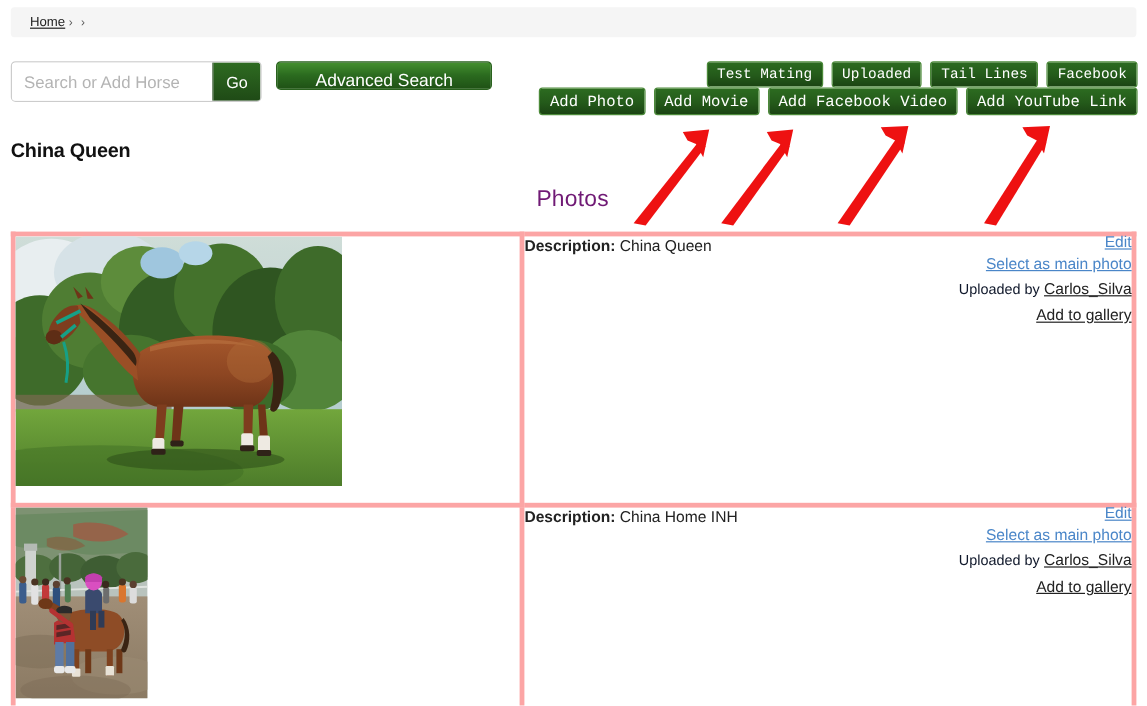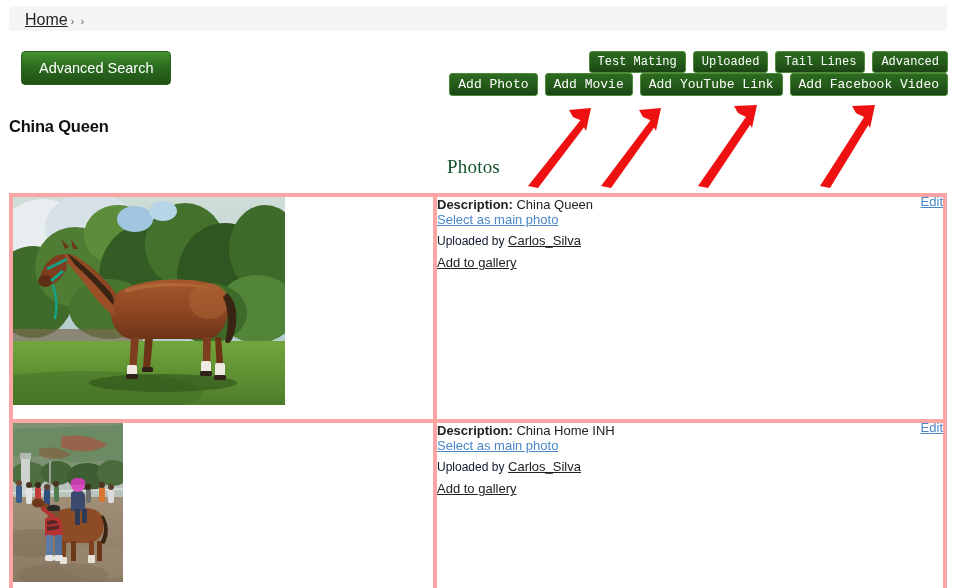--- a/index.html
+++ b/index.html
@@ -28,21 +28,21 @@
     background: #f5f5f5;
     border-radius: 3px;
     box-sizing: border-box;
     padding: 5px 0 0 16px;
     font-size: 12.5px;
     white-space: nowrap;
   }
   .breadcrumb-link {
     color: #222222;
     text-decoration: underline;
-    font-size: 16px;
+    font-size: 11px;
     cursor: pointer;
   }
   .breadcrumb-sep {
     color: #5a5a5a;
     font-size: 10px;
     padding-left: 3px;
     letter-spacing: 2px;
   }
 
   
@@ -82,23 +82,23 @@
     font-size: 13.5px;
     font-family: "Liberation Sans", sans-serif;
     cursor: pointer;
     text-align: center;
     line-height: 34px;
     padding: 0;
     border-left: 1px solid #1f4a16;
   }
   .adv-search-button {
     margin-left: 12px;
-    height: 34px;
+    height: 24px;
     box-sizing: border-box;
-    padding: 0 17px;
+    padding: 0 32px;
     line-height: 32px;
     border: 1px solid #29621d;
     border-radius: 4px;
     background: linear-gradient(to bottom, #44902f 0%, #2b6b1f 48%, #1f5115 100%);
     color: #ffffff;
     font-size: 14.5px;
     font-family: "Liberation Sans", sans-serif;
     cursor: pointer;
     white-space: nowrap;
   }
@@ -158,23 +158,23 @@
     left: 0; top: 0;
     width: 956px; height: 588px;
     pointer-events: none;
   }
 
   
   .photos-heading {
     position: absolute;
     left: 447px;
     top: 156px;
-    font-family: Liberation Serif, serif;
+    font-family: Liberation Sans, sans-serif;
     font-size: 19px;
-    color: #14532d;
+    color: #701a75;
     letter-spacing: 0.2px;
   }
 
   
   .photo-table {
     position: absolute;
     left: 9px;
     top: 193px;
     width: 938px;
     border-collapse: collapse;
@@ -197,21 +197,21 @@
   .row-1 .cell-photo, .row-1 .cell-info { height: 226px; }
   .row-2 .cell-photo, .row-2 .cell-info { height: 230px; }
 
   .desc-line {
     font-size: 13px;
     color: #222222;
     margin-bottom: 10px;
   }
   .desc-label { font-weight: bold; }
   .links-col {
-    text-align: left;
+    text-align: right;
     line-height: 21px;
   }
   .link-blue {
     color: #4a86c8;
     text-decoration: underline;
     font-size: 13px;
     cursor: pointer;
   }
   .link-dark {
     color: #222222;
@@ -233,37 +233,41 @@
   .thumb { display: block; border: 0; }
 </style>
 </head>
 <body>
 
 <div class="breadcrumb-bar">
   <span class="breadcrumb-link">Home</span><span class="breadcrumb-sep">› ›</span>
 </div>
 
 <div class="search-row">
+  <div class="search-group">
+    <input class="search-input" type="text" placeholder="Search or Add Horse" style="">
+    <button class="go-button">Go</button>
+  </div>
   <button class="adv-search-button">Advanced Search</button>
 </div>
 
 <div class="page-title">China Queen</div>
 
 <div class="nav-buttons-row">
   <button class="green-btn small">Test Mating</button>
   <button class="green-btn small">Uploaded</button>
   <button class="green-btn small">Tail Lines</button>
-  <button class="green-btn small">Advanced</button>
+  <button class="green-btn small">Facebook</button>
 </div>
 
 <div class="action-buttons-row">
   <button class="green-btn medium">Add Photo</button>
   <button class="green-btn medium">Add Movie</button>
+  <button class="green-btn medium">Add Facebook Video</button>
   <button class="green-btn medium">Add YouTube Link</button>
-  <button class="green-btn medium">Add Facebook Video</button>
 </div>
 
 <div class="photos-heading">Photos</div>
 
 <svg class="arrow-layer" viewBox="0 0 956 588" xmlns="http://www.w3.org/2000/svg">
   <g fill="#ee1111">
     <path d="M528,186 L583,117 L588,122 L538,188 Z"></path>
     <path d="M569,110 L591,108 L586,131 L580,120 L573,117 Z"></path>
   </g>
   <g fill="#ee1111">

